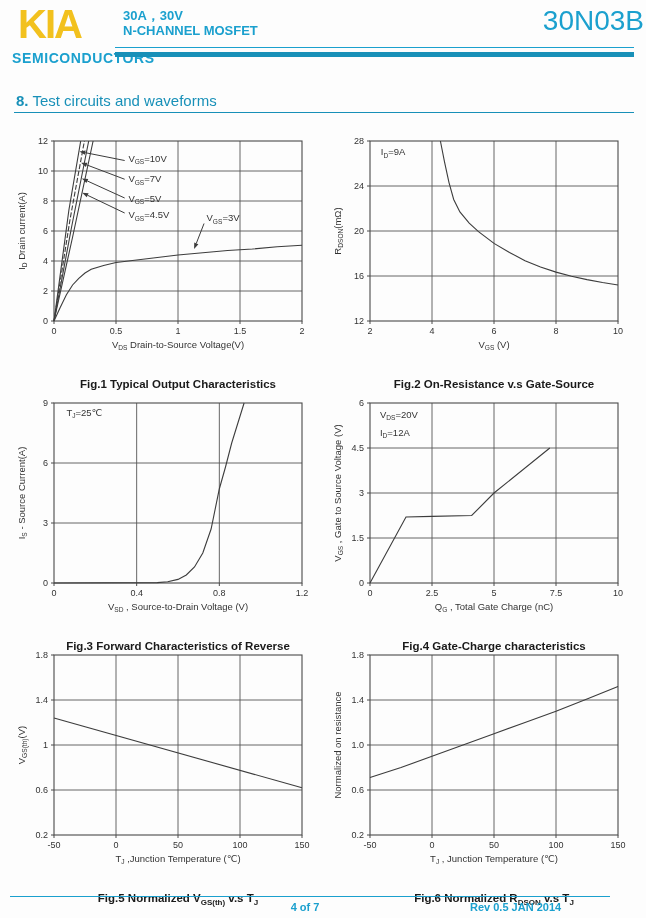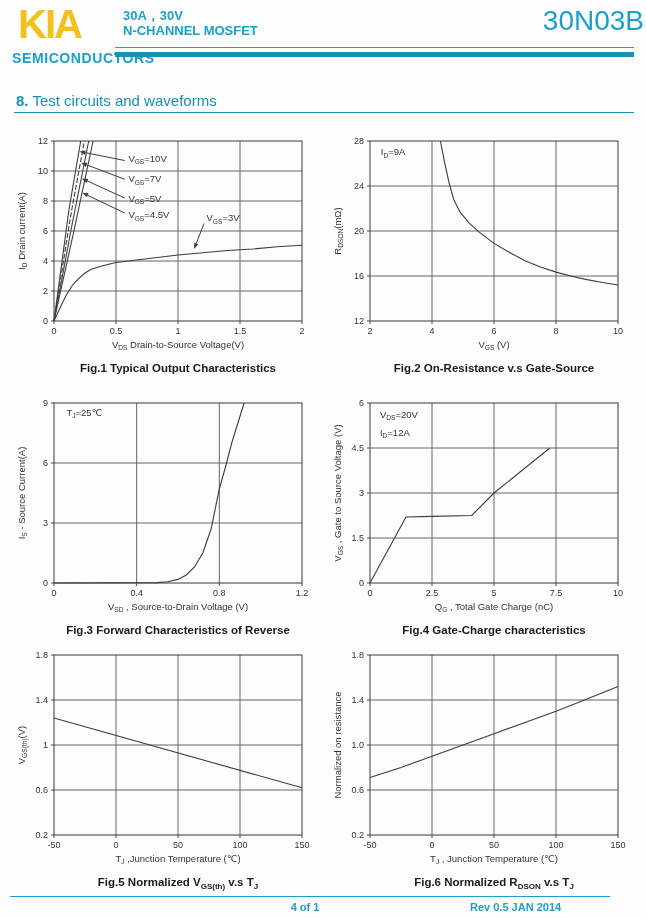--- a/index.html
+++ b/index.html
@@ -38,21 +38,21 @@
   .section-heading{
     position:absolute;left:16px;top:92px;
     font-size:15px;color:var(--accent-dark);
   }
   .section-heading .sec-num{font-weight:bold;}
   .section-rule{position:absolute;left:14px;top:112px;width:620px;height:1px;background:var(--accent-dark);}
   
   .chart-block{position:absolute;width:300px;}
   .chart-canvas{width:300px;height:234px;}
   .chart-caption{
-    width:272px;margin-left:28px;margin-top:0px;text-align:center;
+    width:272px;margin-left:28px;margin-top:16px;text-align:center;
     font-size:11.5px;font-weight:bold;color:#1a1a1a;
   }
   .chart-caption sub{font-size:8px;}
   #block-0{left:14px;top:128px;}
   #block-1{left:330px;top:128px;}
   #block-2{left:14px;top:390px;}
   #block-3{left:330px;top:390px;}
   #block-4{left:14px;top:642px;}
   #block-5{left:330px;top:642px;}
   
@@ -315,16 +315,16 @@
           <line x1="37" y1="13" x2="40" y2="13" stroke="#4a4a4a" stroke-width="1"></line>
           <text font-size="9" text-anchor="end" x="34" y="16"><tspan>1.8</tspan></text>
           <text font-size="9.5" text-anchor="middle" x="164" y="220"><tspan>T</tspan><tspan dy="2.3" font-size="6.6">J</tspan><tspan dy="-2.3"> , Junction Temperature (℃)</tspan></text>
           <text font-size="9.5" text-anchor="middle" transform="translate(11,103) rotate(-90)"><tspan>Normalized on resistance</tspan></text>
           <polyline points="40.0,135.6 71.0,125.5 102.0,114.3 133.0,103.0 164.0,91.7 195.0,80.5 226.0,69.3 257.0,56.9 288.0,44.5" fill="none" stroke="#3c3c3c" stroke-width="1.1"></polyline>
         </svg></div>
     <div class="chart-caption">Fig.6 Normalized R<sub>DSON</sub> v.s T<sub>J</sub></div>
   </div>
 
   <div class="footer-rule"></div>
-  <div class="page-indicator">4 of 1</div>
+  <div class="page-indicator">4 of 7</div>
   <div class="revision">Rev 0.5 JAN 2014</div>
 
 </div>
 
 </body></html>

